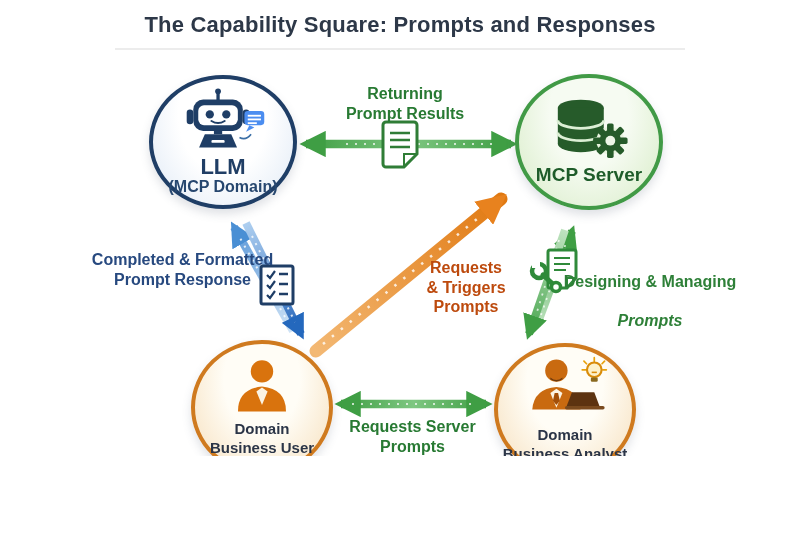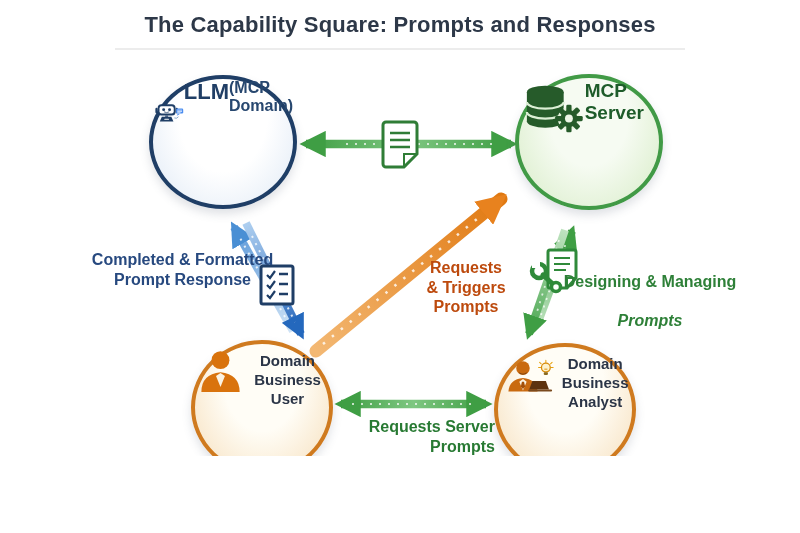--- a/index.html
+++ b/index.html
@@ -14,21 +14,21 @@
   }
   #title-rule {
     position:absolute; left:115px; top:48px; width:570px; height:2px;
     background:#ececec;
   }
   
   #arrow-layer { position:absolute; left:0; top:0; width:800px; height:533px; }
   
   .node {
     position:absolute; border-radius:50%; box-sizing:border-box;
-    display:flex; flex-direction:row; align-items:flex-start; justify-content:center;
+    display:flex; flex-direction:column; align-items:center; justify-content:center;
     box-shadow:0 5px 10px rgba(80,90,110,.18);
   }
   #node-llm {
     left:149px; top:75px; width:148px; height:134px; border:4px solid #1f3e66;
     background:radial-gradient(ellipse at 50% 28%, #ffffff 45%, #dfe9f5 100%);
   }
   #node-mcp {
     left:515px; top:74px; width:148px; height:136px; border:4px solid #419a46;
     background:radial-gradient(ellipse at 50% 28%, #f6fbf2 40%, #d7ecc6 100%);
   }
@@ -49,21 +49,21 @@
   
   .edge-label {
     position:absolute; font-weight:700; font-size:16px; line-height:1.22;
     text-align:center; white-space:pre-line;
   }
   #label-top      { left:330px; top:84px;  width:150px; color:#287a33; }
   #label-left     { left:75px;  top:250px; width:215px; color:#27497f;text-align:center; }
   #label-diagonal { left:406px; top:258px; width:120px; color:#bd4a0d; }
   #label-right    { left:560px; top:252px; width:180px; color:#2e8038; }
   #label-right .it { font-style:italic; }
-  #label-bottom   { left:330px; top:417px; width:165px; color:#287a33;text-align:right; }
+  #label-bottom   { left:330px; top:417px; width:165px; color:#287a33; }
 </style>
 </head>
 <body>
 
 <div id="canvas">
 
   <div id="title">The Capability Square: Prompts and Responses</div>
   <div id="title-rule"></div>
 
   <svg id="arrow-layer" width="800" height="533" viewBox="0 0 800 533">
@@ -242,20 +242,22 @@
       <path d="M46,43 h4 l2,9 -4,5 -4,-5 z" fill="#a34f08"></path>
       <g>
         <path d="M66,42 h26 l6,16 h-38 z" fill="#5d3310"></path>
         <rect x="58" y="58" width="46" height="4" rx="2" fill="#7a4a1e"></rect>
       </g>
     </svg>
     <div class="person-label">Domain
 Business Analyst</div>
   </div>
 
+  <div id="label-top" class="edge-label">Returning
+Prompt Results</div>
   <div id="label-left" class="edge-label">Completed &amp; Formatted
 Prompt Response</div>
   <div id="label-diagonal" class="edge-label">Requests
 &amp; Triggers
 Prompts</div>
   <div id="label-right" class="edge-label">
     <span>Designing &amp; Managing</span><br>
     <span class="it">Prompts</span>
   </div>
   <div id="label-bottom" class="edge-label">Requests Server

